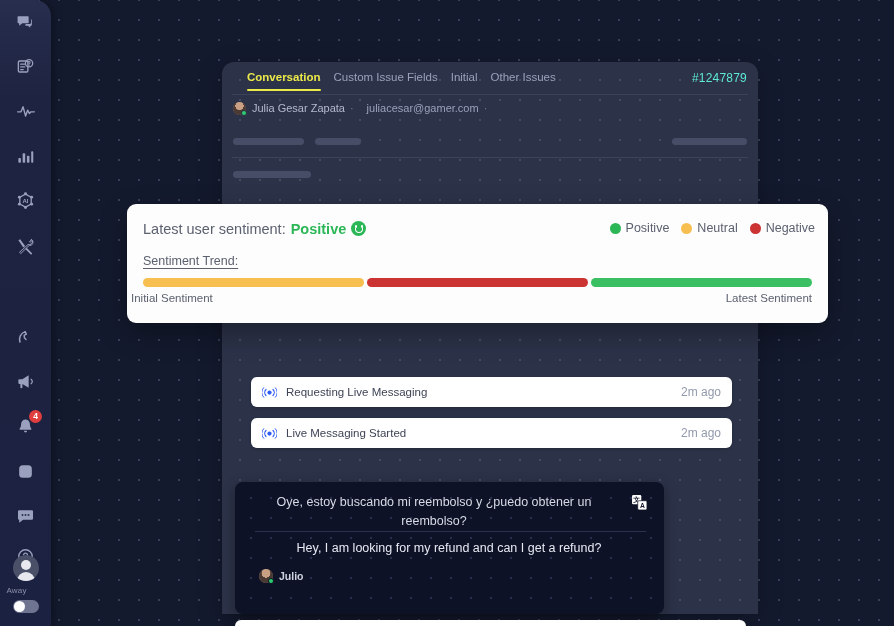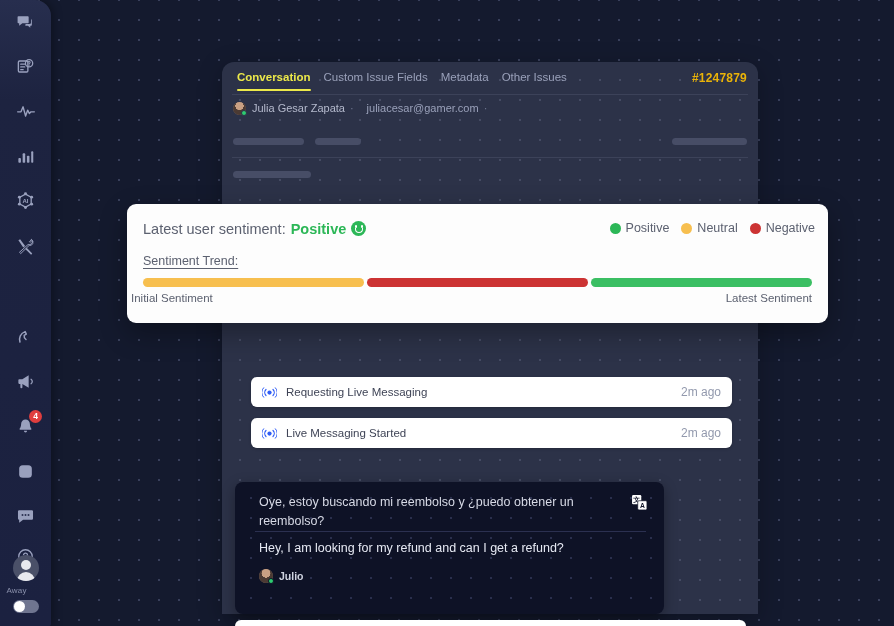--- a/index.html
+++ b/index.html
@@ -76,34 +76,34 @@
     z-index: 10;
   }
   #panel-bg-dots {
     position: absolute; inset: 0;
     background-image: radial-gradient(circle, #454b63 1px, transparent 1.1px);
     background-size: 20px 20px;
     background-position: 8px 8px;
   }
   #tabs {
     position: absolute; left: 0; top: 0; width: 100%; height: 32px;
-    display: flex; align-items: center; padding-left: 15px; gap: 13px;
+    display: flex; align-items: center; padding-left: 25px; gap: 13px;
   }
   .tab {
     font-size: 11.5px; color: #9aa1ba; cursor: pointer; white-space: nowrap;
     position: relative; padding-bottom: 3px;
   }
   .tab.active { color: #ece94a; font-weight: bold; }
   .tab.active::after {
     content: ""; position: absolute; left: 0; right: 0; bottom: -5px;
     height: 2px; background: #ece94a; border-radius: 1px;
   }
   #ticket-id {
     position: absolute; right: 11px; top: 9px;
-    font-size: 12px; font-weight: bold; color: #eab308; letter-spacing: .2px;
+    font-size: 12px; font-weight: normal; color: #5eead4; letter-spacing: .2px;
   }
   #tab-divider {
     position: absolute; left: 10px; right: 10px; top: 32px;
     height: 1px; background: #3c4259;
   }
   #user-row {
     position: absolute; left: 11px; top: 40px; right: 11px; height: 22px;
     display: flex; align-items: flex-start;
   }
   .mini-av {
@@ -205,20 +205,21 @@
   .event-text { font-size: 11.5px; color: #3f4456; flex: 1; }
   .event-time { font-size: 12px; color: #9299ad; }
 
   
   #bubble {
     position: absolute; left: 235px; top: 482px;
     width: 429px; height: 132px;
     background: #0e1226; border-radius: 8px;
     box-shadow: 0 4px 14px rgba(0,0,0,.32);
     z-index: 12;
+    text-align: center;
   }
   #bubble-dots { position: absolute; inset: 0; border-radius: 8px;
     background-image: radial-gradient(circle, #2a2f4d 1px, transparent 1.1px);
     background-size: 20px 20px; background-position: 6px 6px; }
   #msg-original {
     position: absolute; left: 24px; top: 11px; width: 350px;
     font-size: 12.5px; line-height: 19px; color: #d7dae6;
   }
   #msg-divider { position: absolute; left: 20px; right: 18px; top: 49px; height: 1px; background: #2b3050; }
   #msg-translated {
@@ -380,21 +381,21 @@
       <div class="knob"></div>
     </div>
   </div>
 
   <div id="panel">
     <div id="panel-bg-dots"></div>
 
     <div id="tabs">
       <div class="tab active">Conversation</div>
       <div class="tab">Custom Issue Fields</div>
-      <div class="tab">Metadata</div>
+      <div class="tab">Initial</div>
       <div class="tab">Other Issues</div>
     </div>
     <div id="ticket-id">#1247879</div>
     <div id="tab-divider"></div>
 
     <div id="user-row">
       <span class="mini-av">
         <span class="hair"></span>
         <span class="dot"></span>
       </span>

